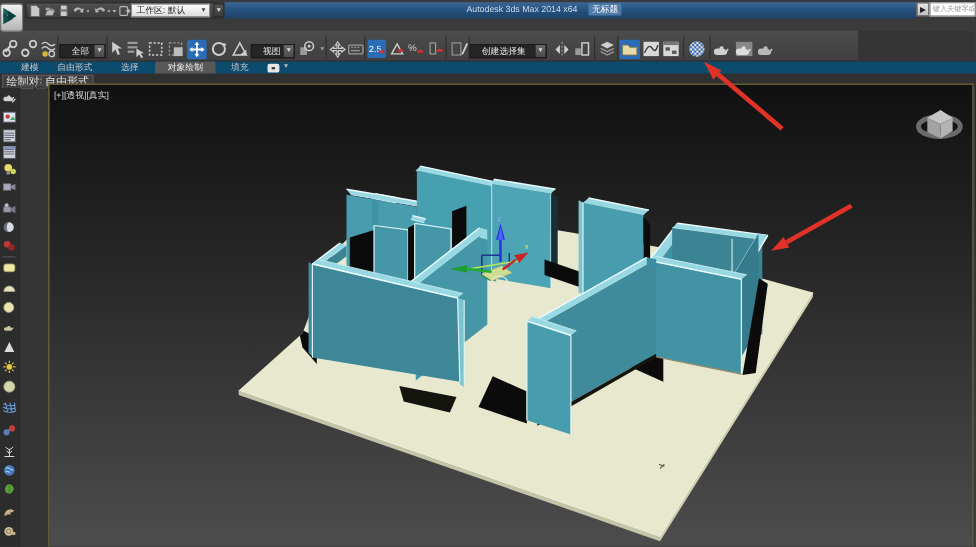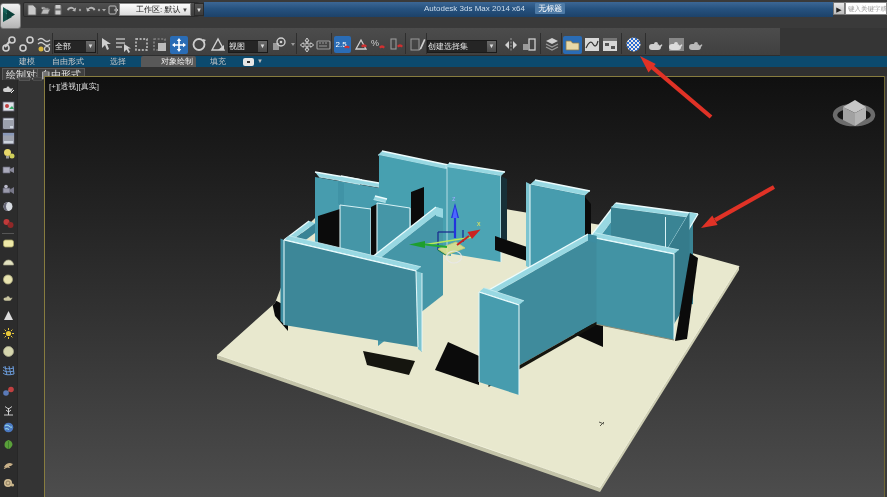--- a/index.html
+++ b/index.html
@@ -21,21 +21,21 @@
 #srchbtn{left:833px;top:2px;width:12px;height:13px;background:linear-gradient(#e8e8e8,#bdbdbd);
  border:1px solid #777;color:#222;font-size:7px;line-height:13px;text-align:center}
 #menurow{left:0;top:17px;width:887px;height:11px;background:#3a3a3a;color:#cccccc;
  font-size:8px}
 #menurow span{position:absolute;top:0px;line-height:11px;white-space:nowrap}
 
 #toolbar{left:0;top:28px;width:887px;height:28px;
  background:linear-gradient(#4c4c4c,#404040);border-bottom:1px solid #2e2e2e}
 #tbend{left:780px;top:28px;width:107px;height:28px;background:#353535}
 .combo{position:absolute;background:#252525;border:1px solid #1a1a1a;color:#e6e6e6;
- font-size:8px;line-height:11px;padding-left:0;white-space:nowrap;overflow:hidden}
+ font-size:8px;line-height:11px;padding-left:10px;white-space:nowrap;overflow:hidden}
 .combo .da{position:absolute;right:0;top:0;bottom:0;width:9px;
  background:linear-gradient(#6a6a6a,#4a4a4a);color:#ddd;font-size:6px;text-align:center;line-height:11px}
 
 #ribbon{left:0;top:56px;width:887px;height:11px;background:#0c4a6e;color:#c9c9c9;font-size:8px}
 #ribbon span{position:absolute;line-height:11px;white-space:nowrap}
 #rtab{background:#585858;color:#f0f0f0;border-radius:2px 2px 0 0;padding:0 3px}
 #subrow{left:0;top:67px;width:887px;height:13px;background:#303030}
 .stab{position:absolute;top:68px;height:12px;background:#3f3f3f;border:1px solid #5a5a5a;
  border-bottom:none;color:#e4e4e4;font-size:10px;line-height:11px;padding:0 3px;white-space:nowrap}
 
@@ -85,21 +85,21 @@
     <svg class="abs" style="left:97px;top:4px" width="5" height="12" viewBox="0 0 5 12">
       <circle cx="2" cy="6" r="1.2" fill="#999"></circle>
     </svg>
     <svg class="abs" style="left:101px;top:4px" width="6" height="12" viewBox="0 0 6 12">
       <path d="M1 5 h4 l-2 2.5 z" fill="#aaa"></path>
     </svg>
     <svg class="abs" style="left:108px;top:4px" width="11" height="12" viewBox="0 0 11 12">
       <rect x="1" y="2" width="7" height="8" rx="1" fill="none" stroke="#bbb" stroke-width="1"></rect>
       <path d="M6 6 h4 m-1.8 -1.8 l1.8 1.8 -1.8 1.8" stroke="#bbb" stroke-width="1" fill="none"></path>
     </svg>
- <div class="abs" style="left:119px;top:3px;width:72px;height:13px;background:linear-gradient(#fdfdfd,#dcdcdc);border:1px solid #8a8a8a;font-size:8px;color:#222;line-height:12px;padding-left:16px">工作区: 默认<span style="position:absolute;right:2px;top:0;color:#444;font-size:6px">▼</span></div>
+ <div class="abs" style="left:119px;top:3px;width:72px;height:13px;background:linear-gradient(#fdfdfd,#dcdcdc);border:1px solid #8a8a8a;font-size:8px;color:#222;line-height:12px;padding-left:4px">工作区: 默认<span style="position:absolute;right:2px;top:0;color:#444;font-size:6px">▼</span></div>
     <div class="abs" style="left:194px;top:3px;width:10px;height:13px;background:linear-gradient(#555,#3a3a3a);border:1px solid #2a2a2a;color:#ddd;font-size:6px;text-align:center;line-height:12px">▼</div>
  <div class="abs" id="srchbtn">▶</div>
  <div class="abs" id="srch">键入关键字或短语</div>
  <div class="abs" id="toolbar"></div>
  <div class="abs" id="tbend"></div>
  <div class="abs" style="left:52px;top:33px;width:1px;height:21px;background:#2e2e2e"></div>
     <div class="abs" style="left:97px;top:33px;width:1px;height:21px;background:#2e2e2e"></div>
     <div class="abs" style="left:296px;top:33px;width:1px;height:21px;background:#2e2e2e"></div>
     <div class="abs" style="left:331px;top:33px;width:1px;height:21px;background:#2e2e2e"></div>
     <div class="abs" style="left:405px;top:33px;width:1px;height:21px;background:#2e2e2e"></div>
@@ -234,21 +234,21 @@
       <path d="M4 8 q-3 0 -3 3 q0 3 3 3 h6 q3 0 3 -3 l1.5 -2 -1 -0.8 -1.8 1.6 q-0.5 -1.8 -2.7 -1.8 z M6 8 q0 -2 2 -2 t2 2" fill="#b8b8b8"></path>
     </svg>
  <div class="combo" style="left:54px;top:40px;width:42px;height:13px">全部<span class="da">▼</span></div>
  <div class="combo" style="left:228px;top:40px;width:40px;height:13px">视图<span class="da">▼</span></div>
  <div class="combo" style="left:427px;top:40px;width:70px;height:13px">创建选择集<span class="da">▼</span></div>
  <div class="abs" id="ribbon">
       <span style="left:19px">建模</span>
       <span style="left:52px">自由形式</span>
       <span style="left:110px">选择</span>
       <span style="left:210px">填充</span>
-      <span id="rtab" style="left:141px;width:55px;text-align:right">对象绘制</span>
+      <span id="rtab" style="left:141px;width:55px;text-align:center">对象绘制</span>
       <svg class="abs" style="left:243px;top:1px" width="12" height="10" viewBox="0 0 12 10">
         <rect x="0" y="1" width="11" height="8" rx="2" fill="#e6e6e6"></rect>
         <rect x="4" y="4" width="3" height="2" fill="#333"></rect>
       </svg>
       <span style="left:257px;font-size:6px;color:#bbb">▼</span>
     </div>
  <div class="abs" id="subrow"></div>
  <div class="stab" style="left:2px">绘制对象</div>
     <div class="stab" style="left:37px">自由形式</div>
  <div class="abs" id="lstrip">

